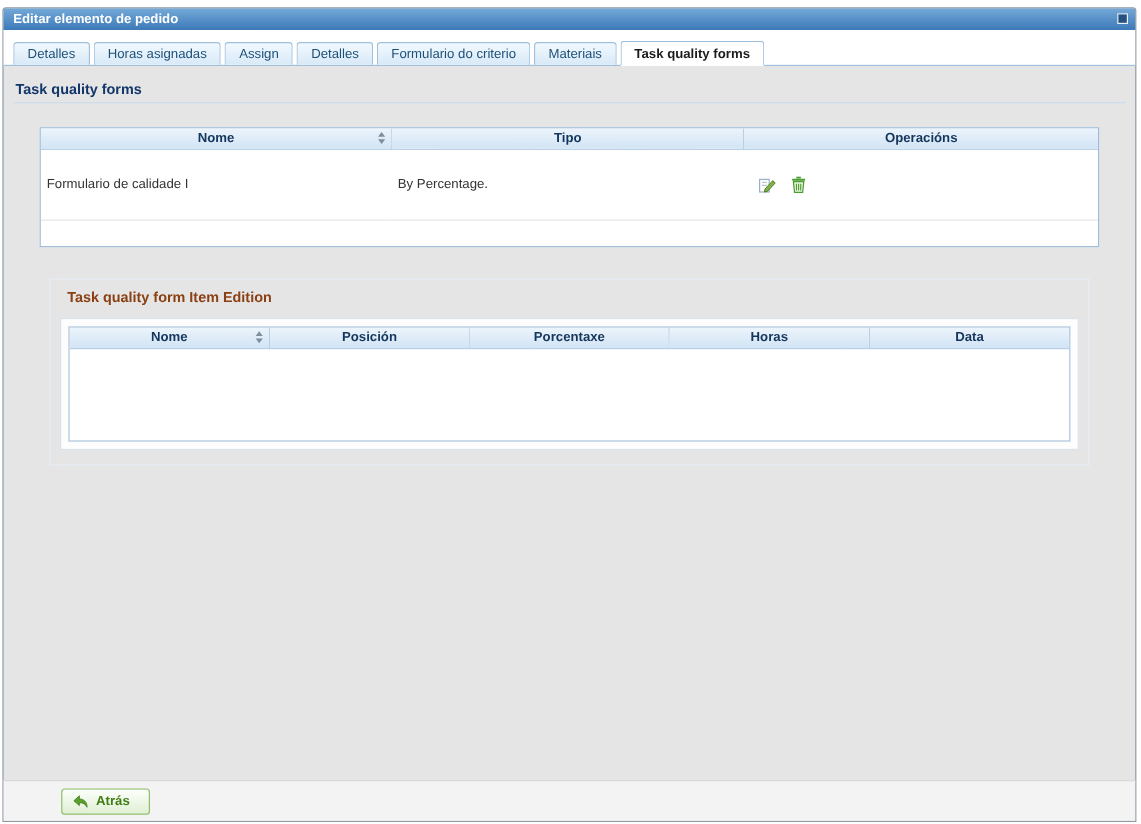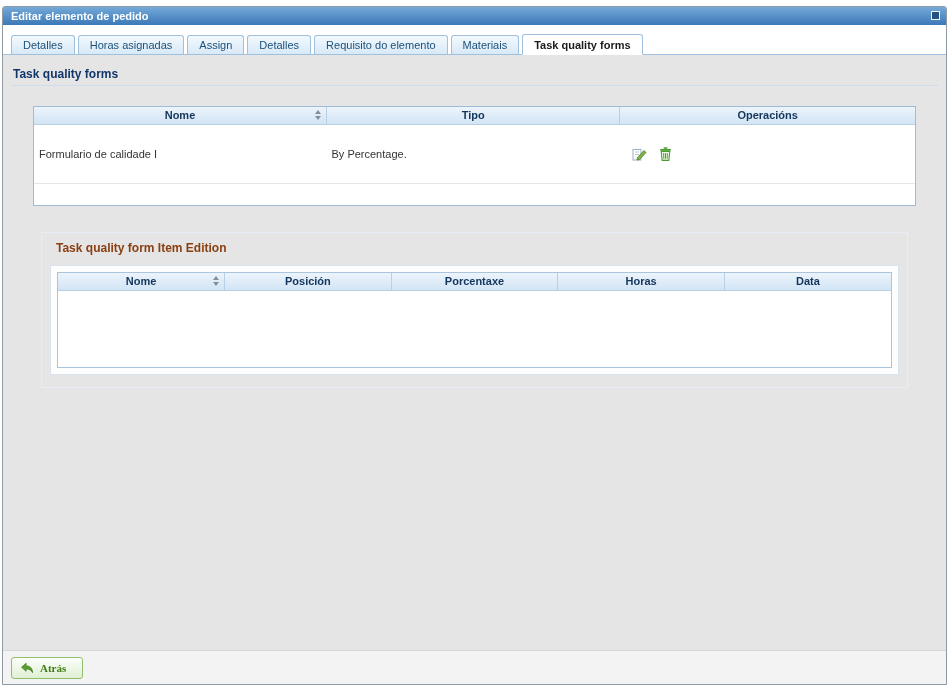--- a/index.html
+++ b/index.html
@@ -215,41 +215,42 @@
   .back-btn {
     display: inline-flex;
     align-items: center;
     gap: 6px;
     padding: 3px 16px 3px 8px;
     border: 1px solid #8fbf6b;
     border-radius: 3px;
     background: linear-gradient(#fcfefb, #dff0d3);
     color: #3f7d15;
     font-weight: bold;
-    font-family: Liberation Serif, serif;
-    font-size: 11px;
-    cursor: pointer;
+    font-family: Liberation Sans, sans-serif;
+    font-size: 11px;
+    cursor: pointer;
+    margin-left: 40px;
   }
 </style>
 </head>
 <body>
 
 <div class="window">
 
   <div class="titlebar">
     <span>Editar elemento de pedido</span>
     <span class="winctrl"></span>
   </div>
 
   <div class="tabbar">
     <div class="tab"><span>Detalles</span></div>
     <div class="tab"><span>Horas asignadas</span></div>
     <div class="tab"><span>Assign</span></div>
     <div class="tab"><span>Detalles</span></div>
-    <div class="tab"><span>Requisito do elemento</span></div>
+    <div class="tab"><span>Formulario do criterio</span></div>
     <div class="tab"><span>Materiais</span></div>
     <div class="tab active"><span>Task quality forms</span></div>
   </div>
 
   <div class="content">
 
     <div class="section-title">Task quality forms</div>
     <hr class="section-divider">
 
 

